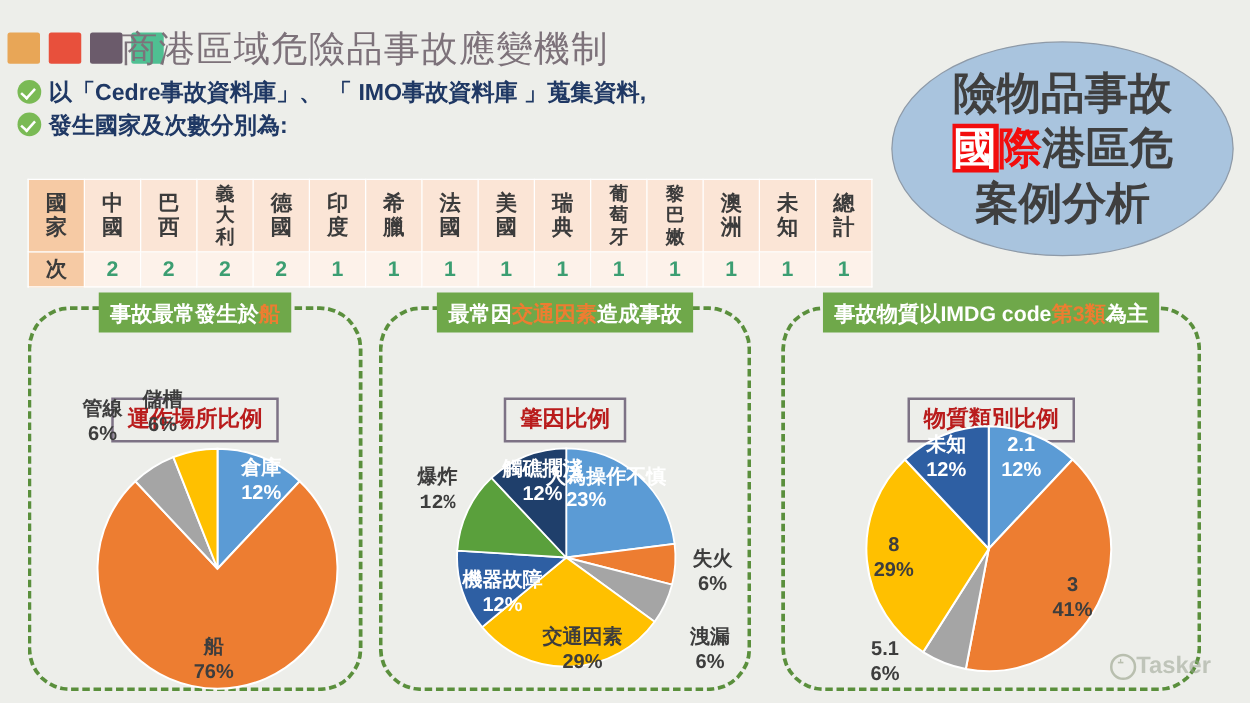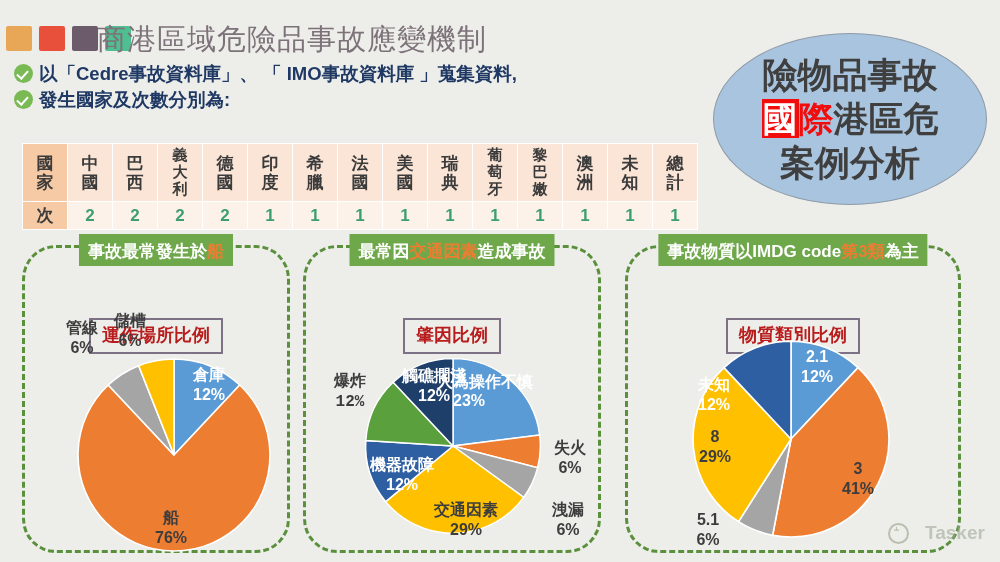--- a/index.html
+++ b/index.html
@@ -103,21 +103,21 @@
     display:flex; align-items:center; justify-content:center;
   }
   .oval-inner { text-align:center; line-height:44px; }
   .oval-line { font-size:35px; font-weight:bold; color:#3f3f3f; white-space:nowrap; }
   .oval-line .redbg { background:#f20d0d; color:#ffffff; padding:0 1px; }
   .oval-line .red { color:#f20d0d; }
 
   
   .watermark {
     position:absolute; left:888px; top:522px;
-    display:flex; align-items:center; gap:16px;
+    display:flex; align-items:center; gap:0;
     opacity:.55;
   }
   .wm-icon {
     width:17px; height:17px; border-radius:50%;
     border:2px solid #8f9a80; position:relative;
   }
   .wm-icon::after{
     content:""; position:absolute; left:4px; top:2.5px;
     width:5px; height:8px; background:#8f9a80;
     clip-path:polygon(40% 0,60% 0,60% 30%,100% 30%,100% 48%,0 48%,0 30%,40% 30%);
@@ -380,21 +380,21 @@
     <span class="pct">41%</span>
   </div>
   <div class="pie-label lbl-out" style="left:686px; top:510px; width:44px;">
     <span>5.1</span>
     <span class="pct">6%</span>
   </div>
   <div class="pie-label lbl-in-dark" style="left:694px; top:427px; width:42px;">
     <span>8</span>
     <span class="pct">29%</span>
   </div>
-  <div class="pie-label lbl-in-white" style="left:688px; top:347px; width:52px;margin-top:28px;">
+  <div class="pie-label lbl-in-white" style="left:731px; top:347px; width:52px;">
     <span>未知</span>
     <span class="pct">12%</span>
   </div>
 
   <div class="watermark">
     <span class="wm-icon"></span>
     <span class="wm-text">Tasker</span>
   </div>
 
 </div>

